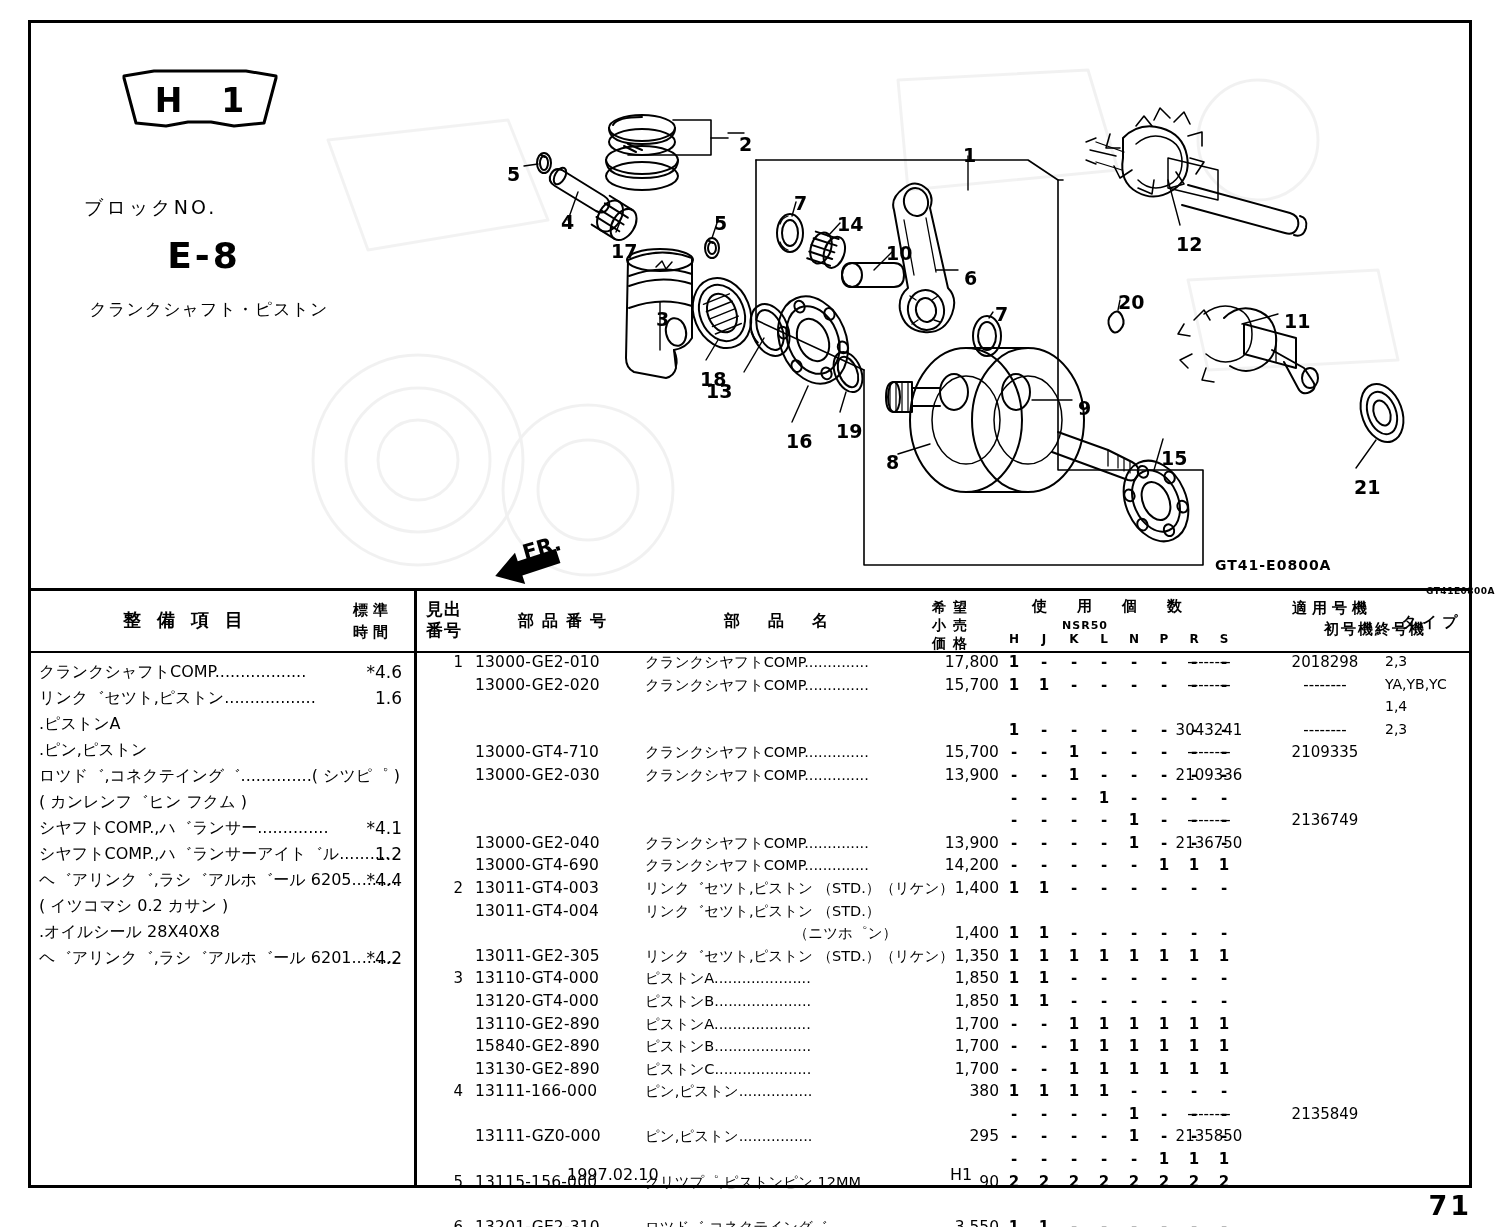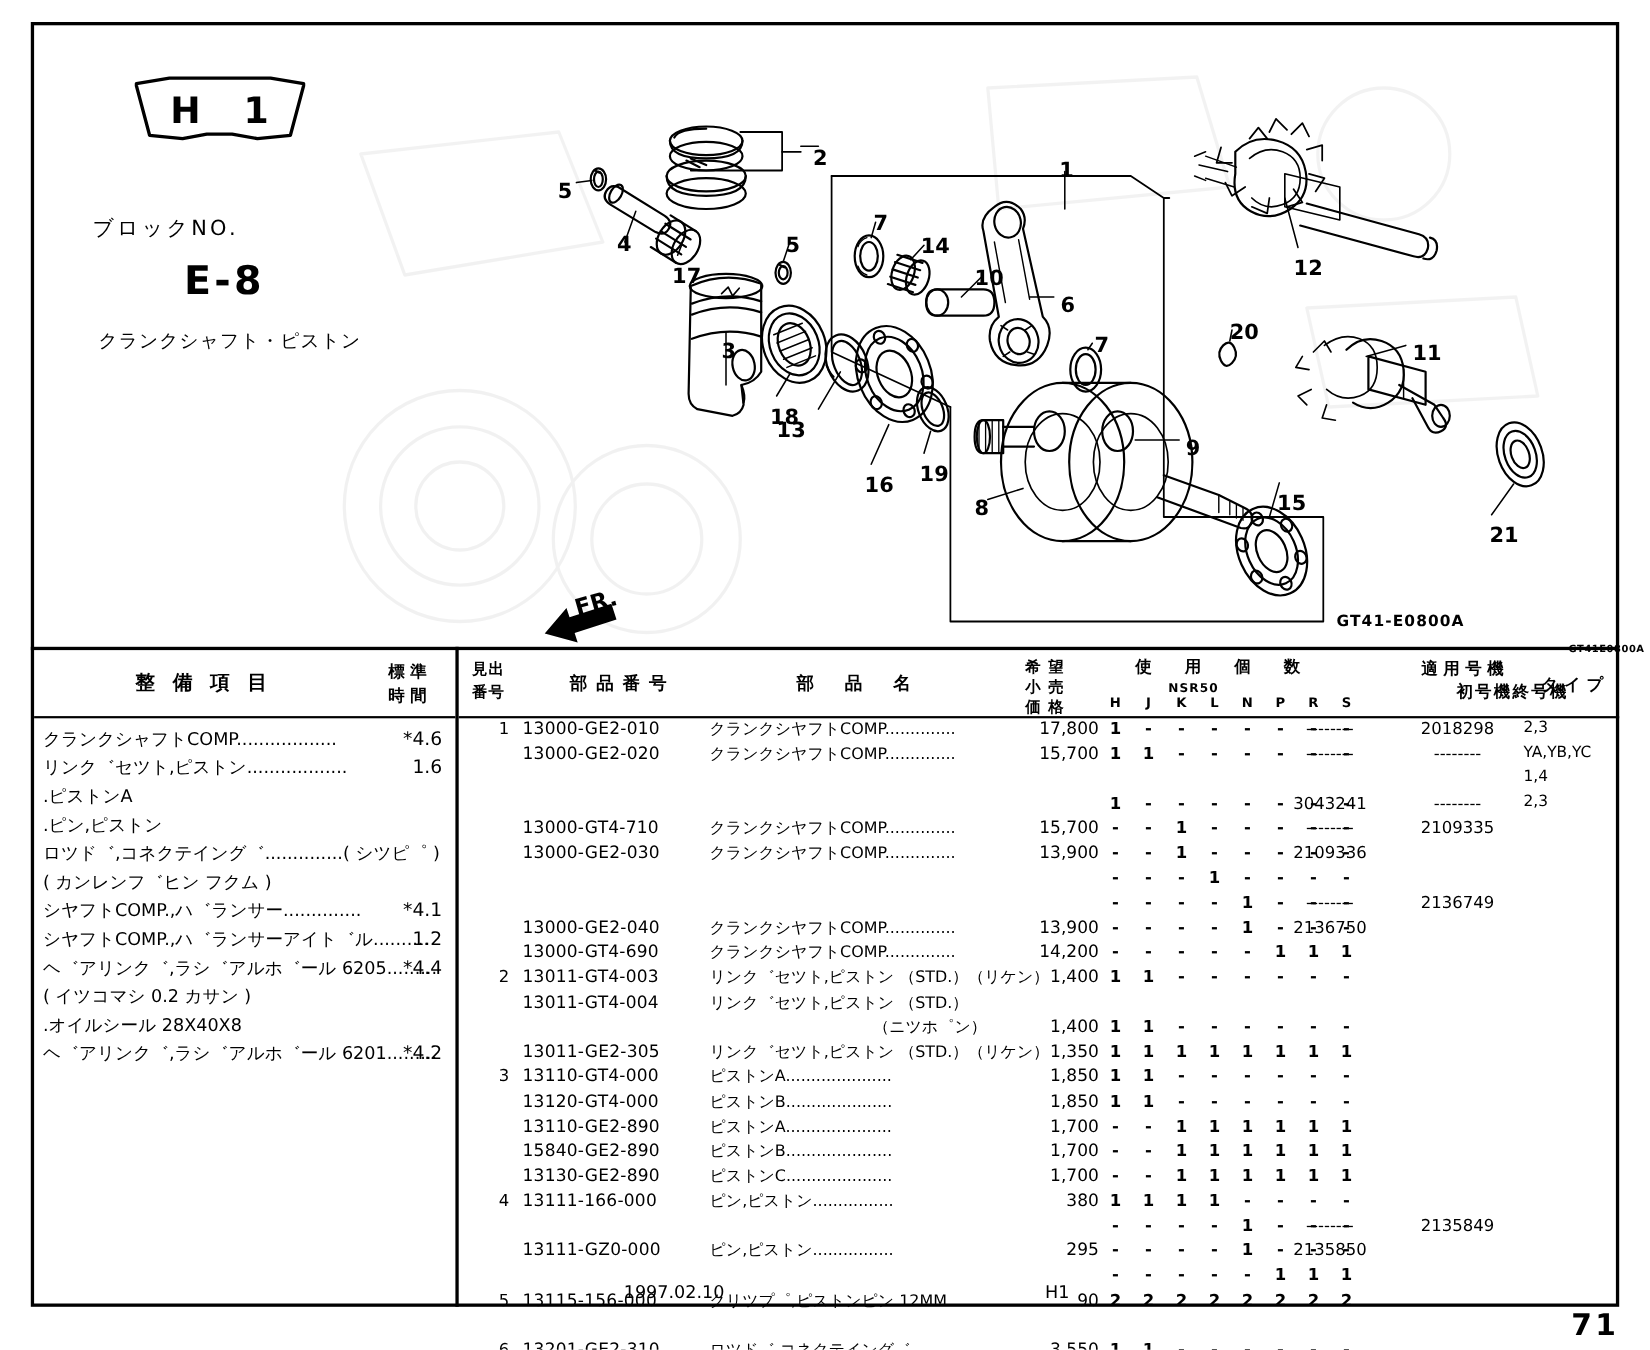--- a/index.html
+++ b/index.html
@@ -65,21 +65,21 @@
   .maint-row{
     position:relative;height:26px;font-size:16px;white-space:nowrap;
   }
   .maint-row .mname{position:absolute;left:8px;top:2px;}
   .maint-row .mtime{position:absolute;right:12px;top:2px;font-size:17px;}
 
   
   .parts{position:absolute;left:417px;top:591px;width:1055px;height:594px;}
   .parts-head{position:relative;height:60px;border-bottom:2px solid #000;font-weight:bold;}
   .ph{position:absolute;text-align:center;}
-  .ph.idx{left:4px;top:8px;width:46px;font-size:14px;line-height:21px;letter-spacing:1px;}
+  .ph.idx{left:4px;top:8px;width:46px;font-size:17px;line-height:21px;letter-spacing:1px;}
   .ph.pnum{left:54px;top:20px;width:190px;font-size:16px;letter-spacing:8px;}
   .ph.pname{left:248px;top:20px;width:250px;font-size:16px;letter-spacing:28px;}
   .ph.price{left:490px;top:7px;width:92px;font-size:14px;line-height:18px;letter-spacing:7px;}
   .ph.qty-title{left:585px;top:6px;width:240px;font-size:15px;letter-spacing:30px;}
   .ph.nsr{left:608px;top:28px;width:120px;font-size:11px;letter-spacing:1px;font-weight:bold;}
   .ph.appl{left:815px;top:7px;width:200px;font-size:15px;line-height:21px;letter-spacing:5px;}
   .ph.type{left:975px;top:22px;width:80px;font-size:15px;letter-spacing:5px;}
   .qcol-head{position:absolute;top:41px;font-size:12px;font-weight:bold;text-align:center;width:14px;}
 
   .parts-rows{position:relative;}

